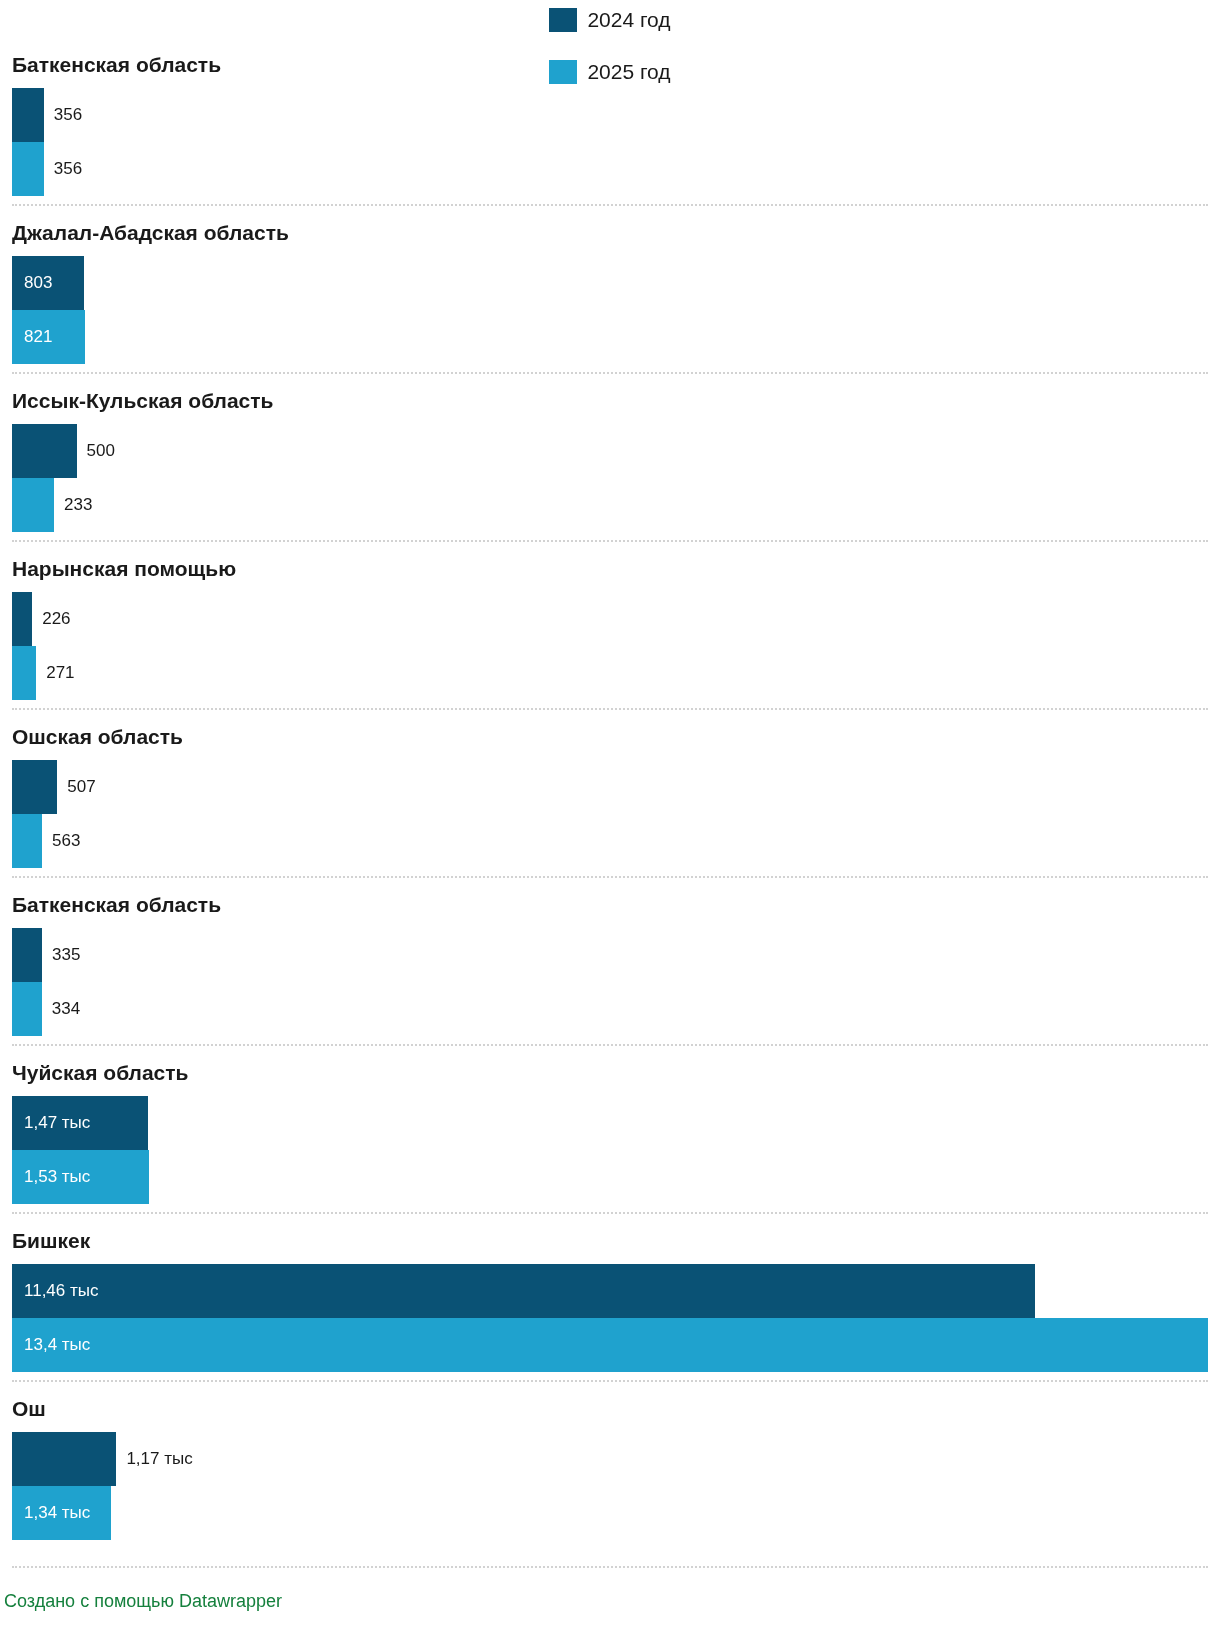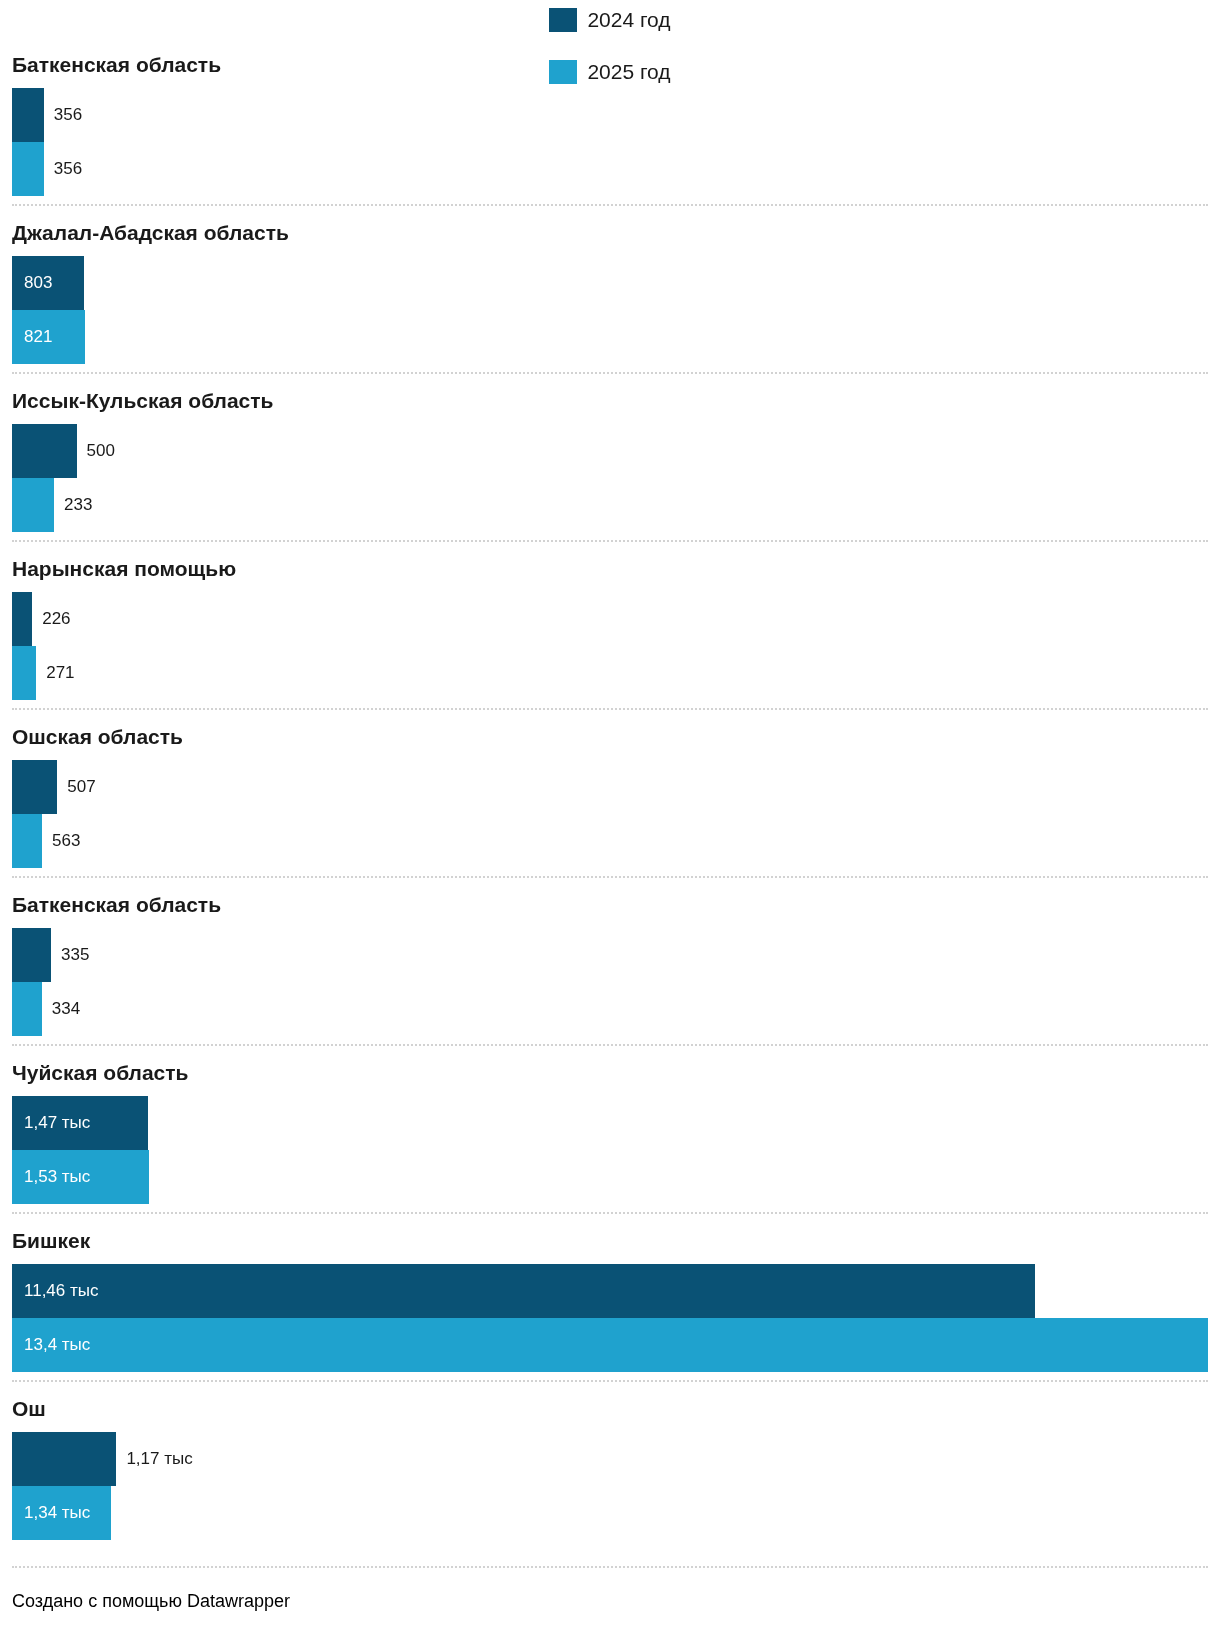--- a/index.html
+++ b/index.html
@@ -103,25 +103,25 @@
   }
   
   .bar-value.outside {
     color: #1a1a1a;
     left: calc(100% + 10px);
   }
 
   
   .footer {
     position: absolute;
-    left: 12px;
+    left: 4px;
     bottom: 14px;
     font-size: 18px;
     line-height: 22px;
-    color: #000000;
+    color: #15803d;
   }
   .footer-divider {
     position: absolute;
     left: 12px;
     right: 12px;
     bottom: 58px;
     border-top: 2px dotted #d2d2d2;
     height: 0;
   }
 </style>
@@ -203,21 +203,21 @@
         </div>
         <div class="bar-row">
           <div class="bar light" style="width: 30px;">
             <span class="bar-value outside">563</span>
           </div>
         </div>
       </div>
       <div class="group">
         <div class="group-title">Баткенская область</div>
         <div class="bar-row">
-          <div class="bar dark" style="width: 39px;">
+          <div class="bar dark" style="width: 30px;">
             <span class="bar-value outside">335</span>
           </div>
         </div>
         <div class="bar-row">
           <div class="bar light" style="width: 29.8px;">
             <span class="bar-value outside">334</span>
           </div>
         </div>
       </div>
       <div class="group">

